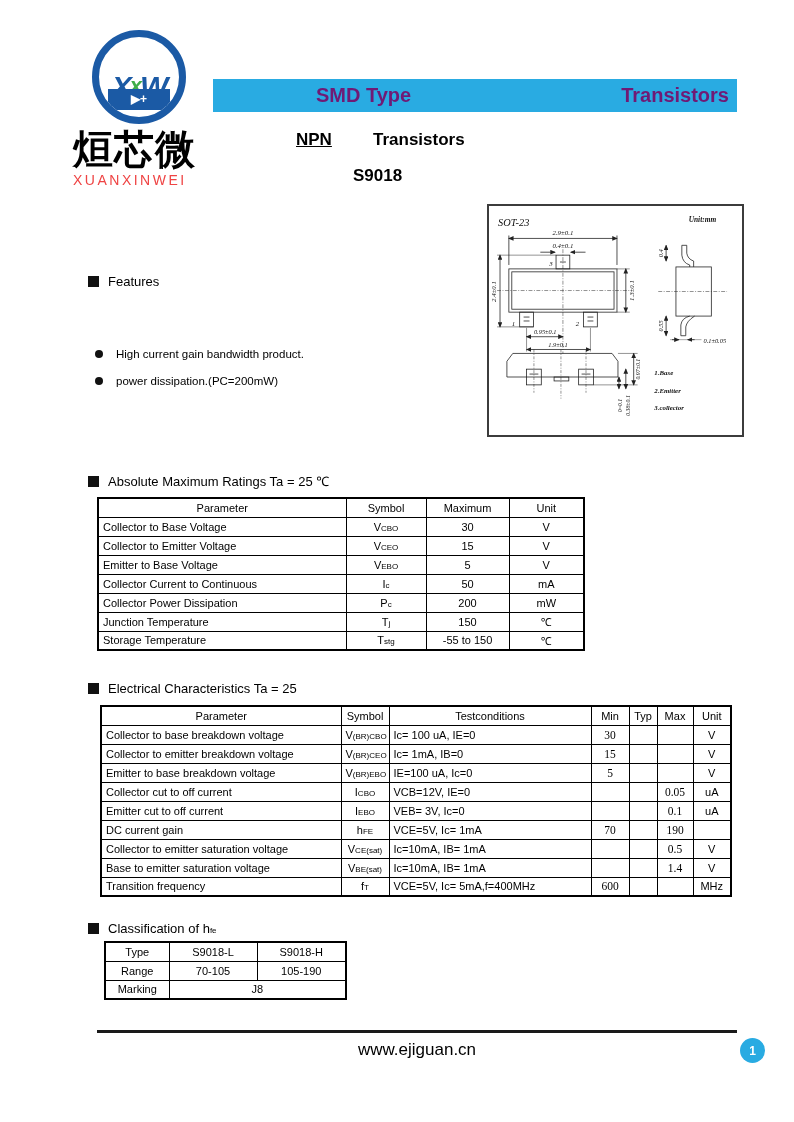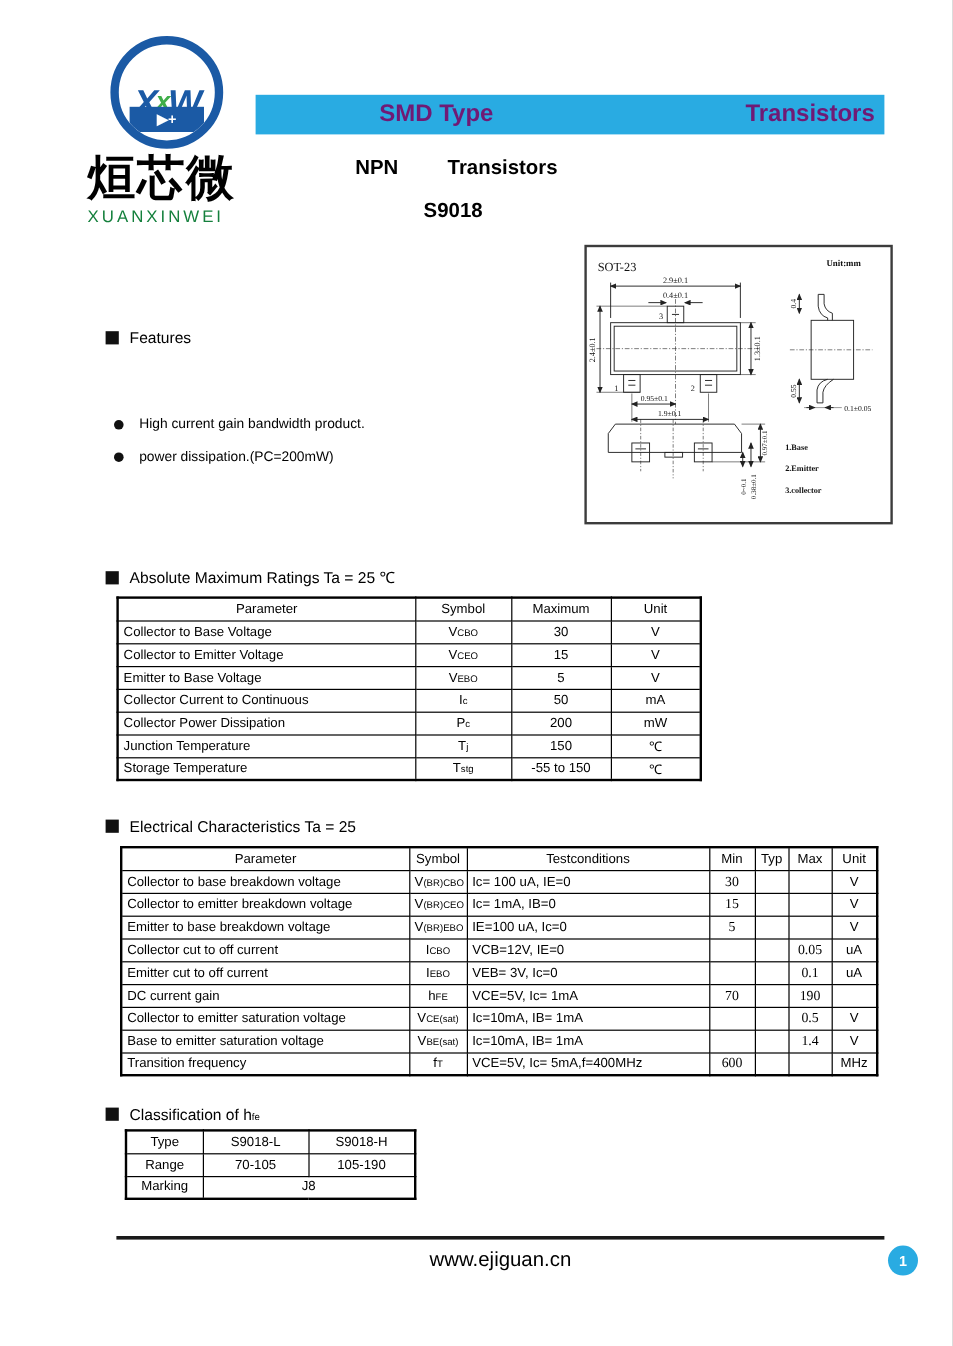--- a/index.html
+++ b/index.html
@@ -10,33 +10,33 @@
   
   .logo { position:absolute; left:73px; top:30px; width:140px; }
   .logo-circle { position:relative; width:94px; height:94px; margin-left:19px;
                  border:7px solid #1b5aa5; border-radius:50%; overflow:hidden; }
   .logo-letters { position:absolute; top:10px; left:0; width:100%; text-align:center;
                   font-weight:bold; font-style:italic; font-size:30px; color:#1b5aa5; letter-spacing:-2px;margin-top:23px; }
   .logo-letters .grn { color:#3fae49; font-size:22px; vertical-align:4px; }
   .logo-band { position:absolute; bottom:7px; left:9px; width:62px; height:21px; background:#1b5aa5;
                color:#fff; text-align:center; font-size:12px; line-height:21px; font-weight:bold; }
   .logo-cn { margin-top:3px; font-size:40px; font-weight:bold; letter-spacing:1px; line-height:1.1; white-space:nowrap; }
-  .logo-en { margin-top:1px; font-size:14px; letter-spacing:2.5px; color:#15803d; white-space:nowrap; }
+  .logo-en { margin-top:1px; font-size:14px; letter-spacing:2.5px; color:#ef4444; white-space:nowrap; }
 
   
   .bar { position:absolute; left:213px; top:79px; width:524px; height:33px; background:#29abe2;
          display:flex; align-items:center; color:#701a75; font-size:20px; font-weight:bold; }
   .bar .bl { margin-left:103px; }
   .bar .br { margin-left:auto; margin-right:8px; }
-  .t-npn  { position:absolute; left:296px; top:130px; font-size:17px; font-weight:bold; }
+  .t-npn  { position:absolute; left:296px; top:130px; font-size:17px; font-weight:bold;text-decoration:underline; }
   .t-tr   { position:absolute; left:373px; top:130px; font-size:17px; font-weight:bold; }
   .t-part { position:absolute; left:353px; top:166px; font-size:17px; font-weight:bold; }
 
   
-  .pkg { position:absolute; left:487px; top:204px; width:257px; height:233px; border:2px solid #3c3c3c; background:#fff; }
+  .pkg { position:absolute; left:487px; top:204px; width:257px; height:233px; border:2px solid #3c3c3c; background:#fff;font-style:italic; }
   .pkg svg { display:block; width:100%; height:100%; }
   .pkg text { fill:#111; stroke:none; font-family:"Liberation Serif", serif; }
 
   
   .sec { position:absolute; display:flex; align-items:center; font-size:13px; }
   .sq  { width:11px; height:11px; background:#111; margin-right:9px; flex:none; }
   .feat-item { position:absolute; display:flex; align-items:center; font-size:11.5px;margin-top:48px; }
   .dot { width:8px; height:8px; border-radius:50%; background:#111; margin-right:13px; flex:none; }
   .subtxt { font-size:8px; }
 

